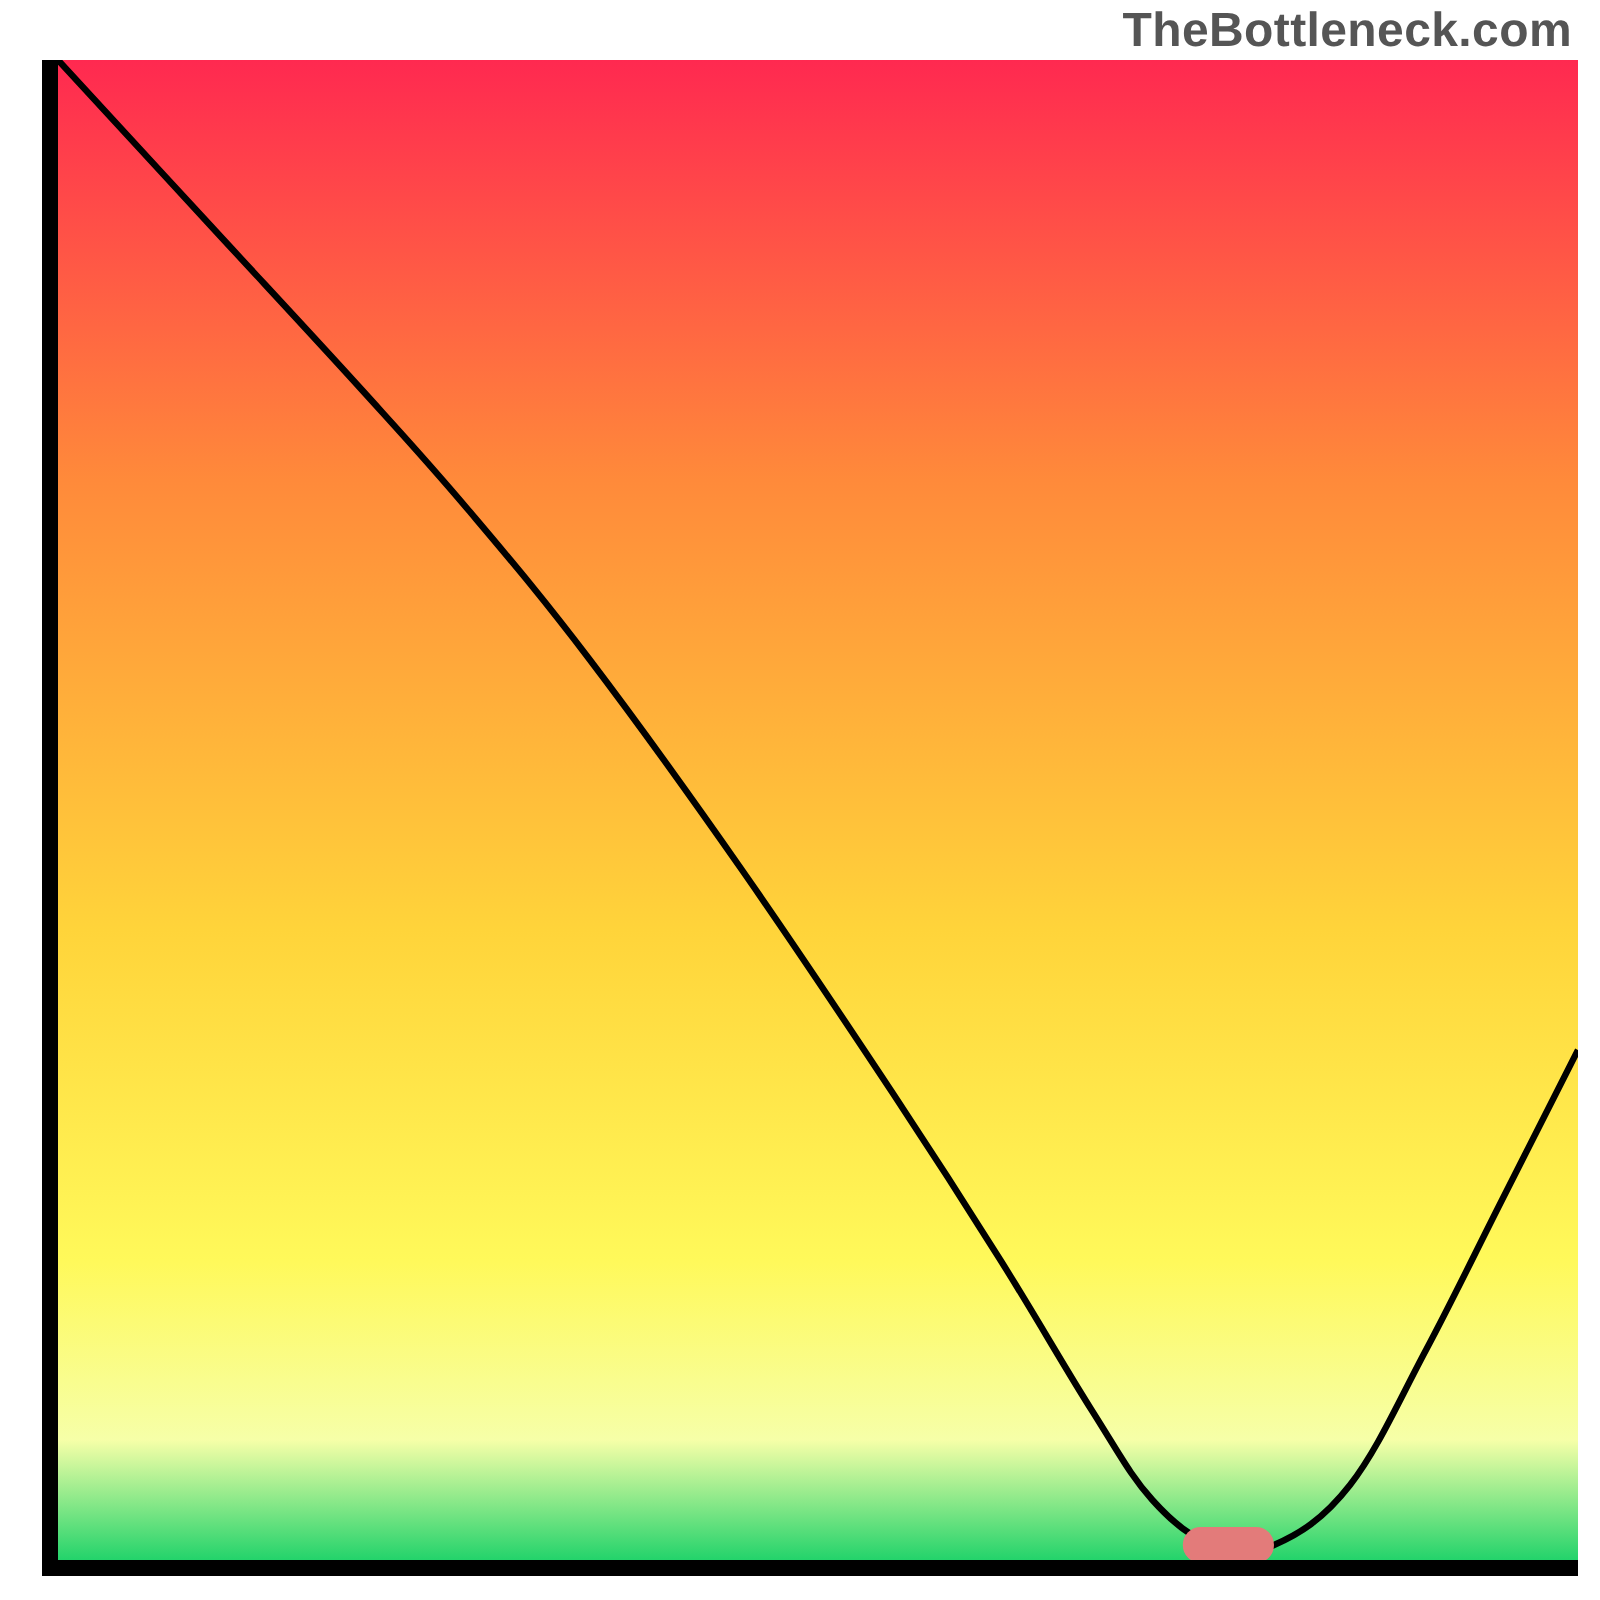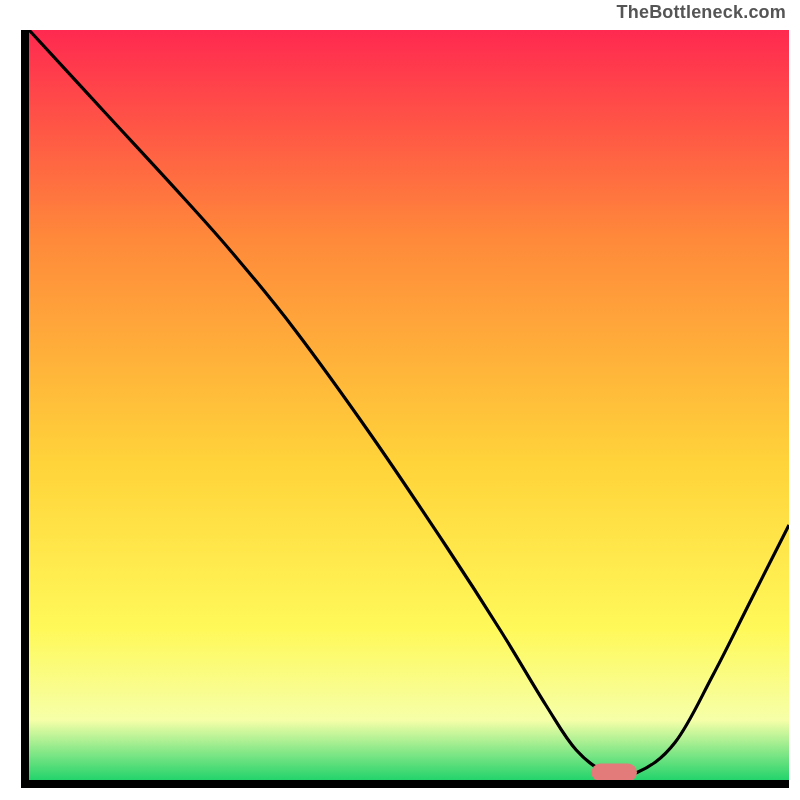--- a/index.html
+++ b/index.html
@@ -12,21 +12,21 @@
   }
   .container {
     position: relative;
     width: 800px;
     height: 800px;
   }
   .watermark {
     position: absolute;
     top: 2px;
     right: 14px;
-    font-size: 18px;
+    font-size: 24px;
     font-weight: bold;
     color: #555555;
     letter-spacing: 0.2px;
   }
   .plot-frame {
     position: absolute;
     left: 21px;
     top: 30px;
     width: 760px;   
     height: 750px;  

